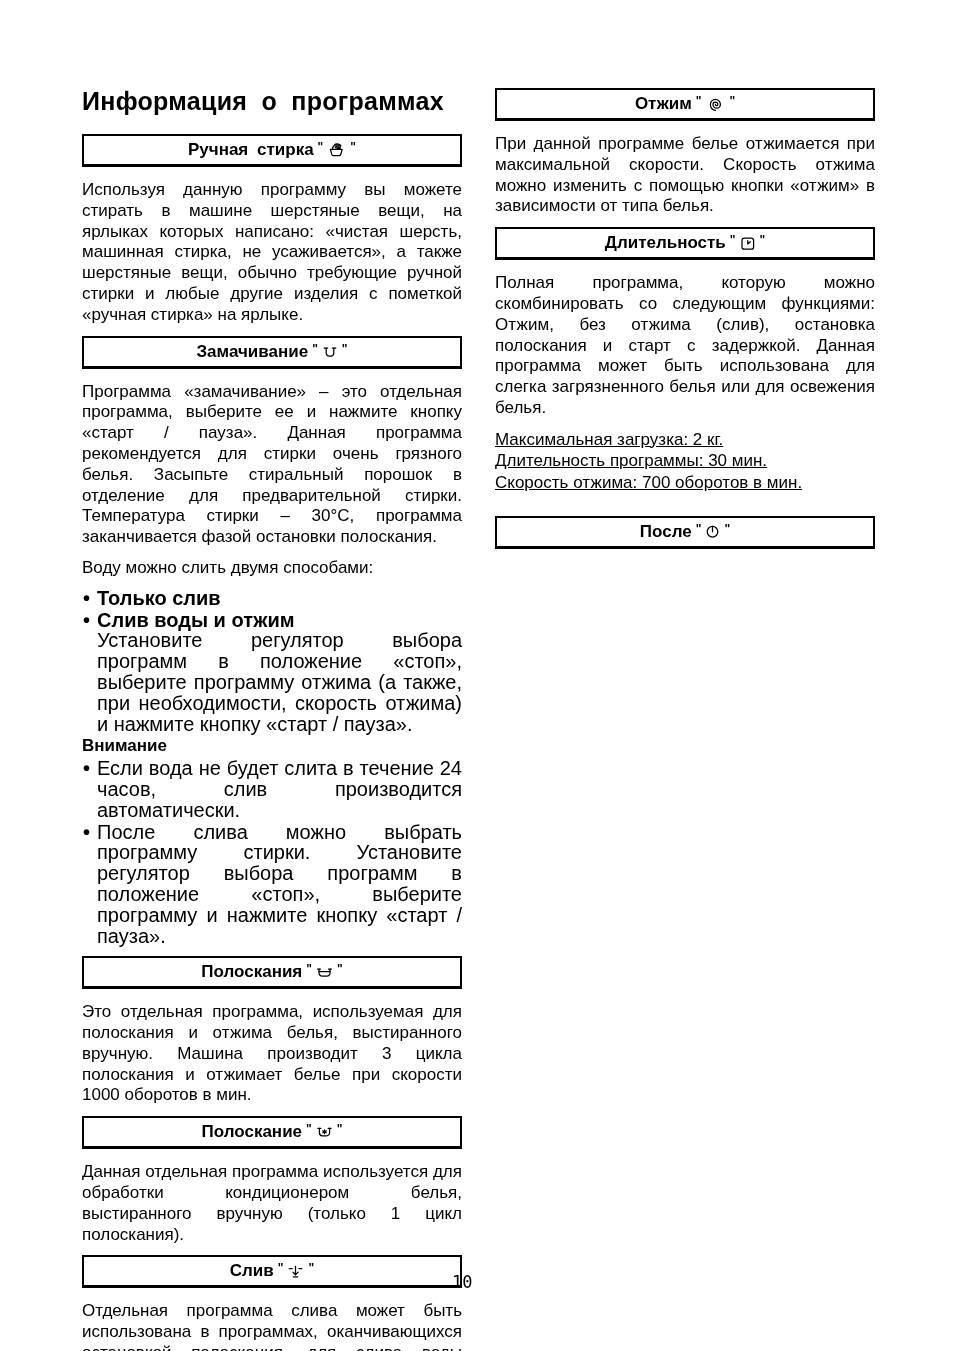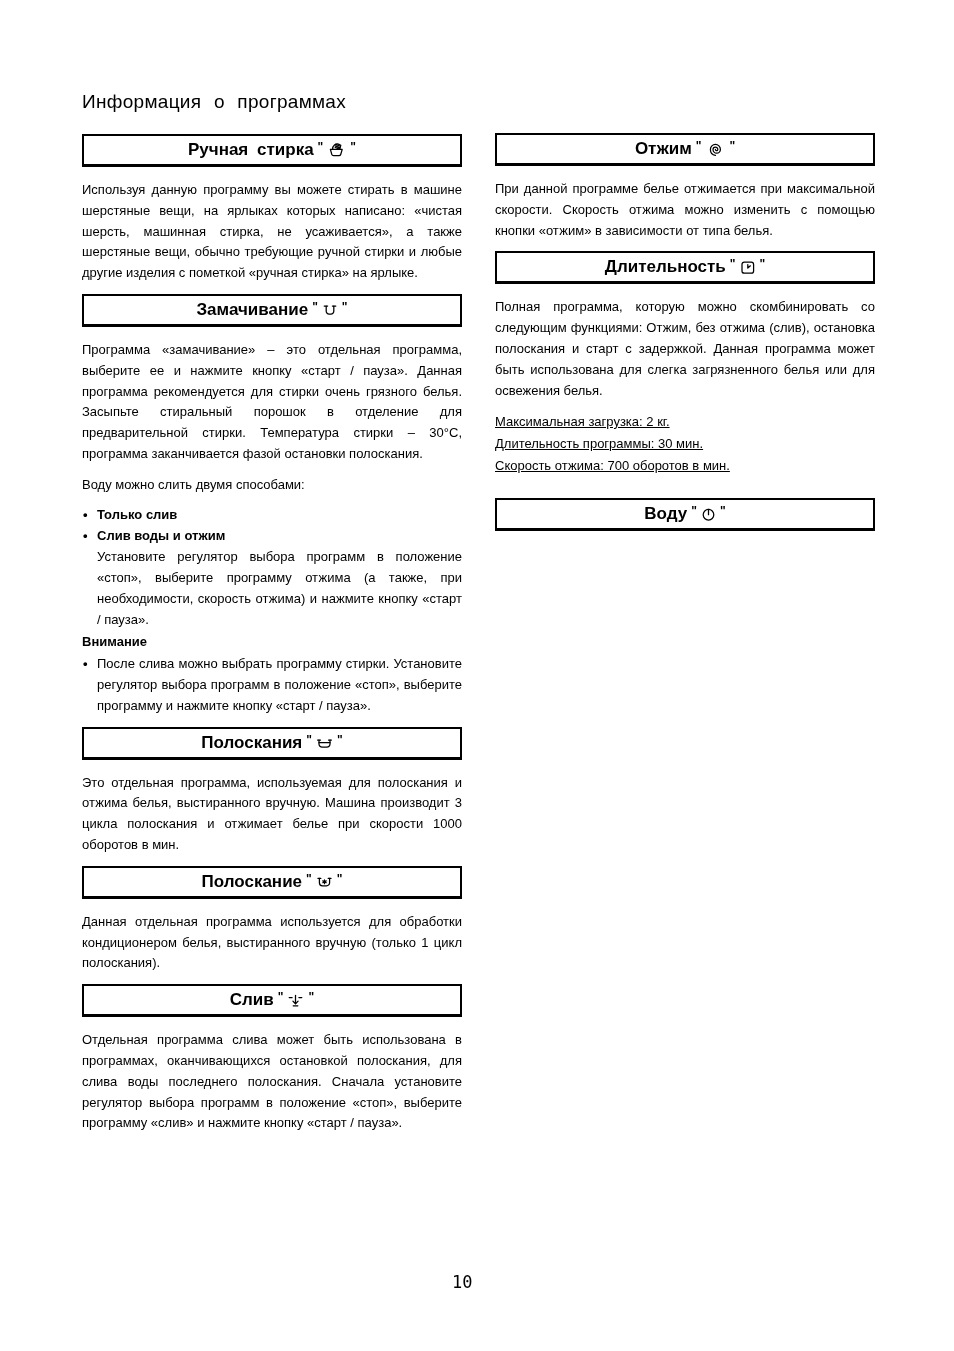--- a/index.html
+++ b/index.html
@@ -2,44 +2,44 @@
 <html lang="ru"><head>
 <meta charset="utf-8">
 <style>
   html,body{margin:0;padding:0;}
   body{
     width:954px;height:1351px;background:#ffffff;color:#000;
     font-family:"Liberation Sans", sans-serif;position:relative;overflow:hidden;
   }
   .col{position:absolute;top:88px;width:380px;}
   .col-left{left:82px;}
-  .col-right{left:495px;margin-top:45px;}
+  .col-right{left:495px;}
   h1.title{
-    font-size:19px;line-height:27px;font-weight:400;margin:0 0 19px 0;
+    font-size:25px;line-height:27px;font-weight:700;margin:0 0 19px 0;
     letter-spacing:.3px;word-spacing:7px;
   }
   .hdr-box{
     border:2px solid #000;border-bottom-width:3px;
     height:28px;display:flex;align-items:center;justify-content:center;
     gap:4px;font-weight:700;font-size:17px;word-spacing:4px;
     margin:10px 0 13px 0;background:#fff;
   }
   .col > .hdr-box:first-child{margin-top:0;}
   .col-right [data-name="section-header-stop"]{margin-top:22px;}
   .q{font-size:12px;font-weight:700;align-self:flex-start;margin-top:5px;line-height:1;}
   .icon{display:flex;align-items:center;}
   .icon svg{display:block;}
-  p{font-size:13px;line-height:20.8px;margin:0 0 10px 0;}
+  p{font-size:17px;line-height:20.8px;margin:0 0 10px 0;}
   p.para{text-align:justify;}
   p.plain{margin:2px 0 9px 0;}
   p.line{margin:0;line-height:21.6px;text-align:left;text-decoration:underline;}
   p.bold{font-weight:700;margin:2px 0 1px 0;}
   ul.blist{list-style:none;margin:0 0 2px 0;padding:0;}
   ul.blist li{
-    position:relative;padding-left:15px;font-size:13px;line-height:20.8px;
+    position:relative;padding-left:15px;font-size:20px;line-height:20.8px;
     text-align:justify;margin:0 0 1px 0;
   }
   ul.blist li::before{content:"•";position:absolute;left:1px;top:0;font-weight:700;}
   .page-number{
     position:absolute;left:452px;top:1272px;font-size:17px;
     font-family:"DejaVu Sans Mono", monospace;
   }
 </style>
 </head>
 <body>
@@ -72,20 +72,21 @@
         <span class="q" data-name="quote-mark">"</span>
       </div>
       <p class="para" data-name="paragraph">Программа «замачивание» – это отдельная программа, выберите ее и нажмите кнопку «старт / пауза». Данная программа рекомендуется для стирки очень грязного белья. Засыпьте стиральный порошок в отделение для предварительной стирки. Температура стирки – 30°С, программа заканчивается фазой остановки полоскания.</p>
       <p class="plain" data-name="paragraph">Воду можно слить двумя способами:</p>
       <ul class="blist" data-name="bullet-list">
         <li data-name="list-item"><b data-name="list-item-title">Только слив</b><br></li>
         <li data-name="list-item"><b data-name="list-item-title">Слив воды и отжим</b><br><span data-name="list-item-text">Установите регулятор выбора программ в положение «стоп», выберите программу отжима (а также, при необходимости, скорость отжима) и нажмите кнопку «старт / пауза».</span></li>
       </ul>
       <p class="bold" data-name="bold-note">Внимание</p>
       <ul class="blist" data-name="bullet-list">
+        <li data-name="list-item"><span data-name="list-item-text">Если вода не будет слита в течение 24 часов, слив производится автоматически.</span></li>
         <li data-name="list-item"><span data-name="list-item-text">После слива можно выбрать программу стирки. Установите регулятор выбора программ в положение «стоп», выберите программу и нажмите кнопку «старт / пауза».</span></li>
       </ul>
       <div class="hdr-box" data-name="section-header-rinses">
         <span data-name="section-title">Полоскания</span>
         <span class="q" data-name="quote-mark">"</span>
         <span class="icon" data-name="rinses-icon">
           <svg width="17" height="14" viewBox="0 0 17 14">
             <path fill="none" stroke="#000" stroke-width="1.25" stroke-linecap="round" stroke-linejoin="round" d="M3 4 v4 a3.1 3.1 0 0 0 3.1 3.1 h4.8 A3.1 3.1 0 0 0 14 8 V4"></path>
             <path fill="none" stroke="#000" stroke-width="1.25" stroke-linecap="round" stroke-linejoin="round" d="M1.6 4 h2.9 M12.5 4 h2.9"></path>
             <path fill="none" stroke="#000" stroke-width="1.25" stroke-linecap="round" stroke-linejoin="round" d="M3 6.7 H14"></path>
@@ -143,21 +144,21 @@
             <path fill="none" stroke="#000" stroke-width="1.25" stroke-linecap="round" stroke-linejoin="round" d="M7.8 8 V4.5 M7.8 8 L10.4 5.8"></path>
           </svg>
         </span>
         <span class="q" data-name="quote-mark">"</span>
       </div>
       <p class="para" data-name="paragraph">Полная программа, которую можно скомбинировать со следующим функциями: Отжим, без отжима (слив), остановка полоскания и старт с задержкой. Данная программа может быть использована для слегка загрязненного белья или для освежения белья.</p>
       <p class="line" data-name="paragraph">Максимальная загрузка: 2 кг.</p>
       <p class="line" data-name="paragraph">Длительность программы: 30 мин.</p>
       <p class="line" data-name="paragraph">Скорость отжима: 700 оборотов в мин.</p>
       <div class="hdr-box" data-name="section-header-stop">
-        <span data-name="section-title">Воду</span>
+        <span data-name="section-title">После</span>
         <span class="q" data-name="quote-mark">"</span>
         <span class="icon" data-name="stop-icon">
           <svg width="15" height="15" viewBox="0 0 15 15">
             <circle fill="none" stroke="#000" stroke-width="1.25" stroke-linecap="round" stroke-linejoin="round" cx="7.5" cy="7.7" r="5.3"></circle>
             <path fill="none" stroke="#000" stroke-width="1.25" stroke-linecap="round" stroke-linejoin="round" d="M7.5 2.4 V7.7"></path>
           </svg>
         </span>
         <span class="q" data-name="quote-mark">"</span>
       </div>
     </div>

